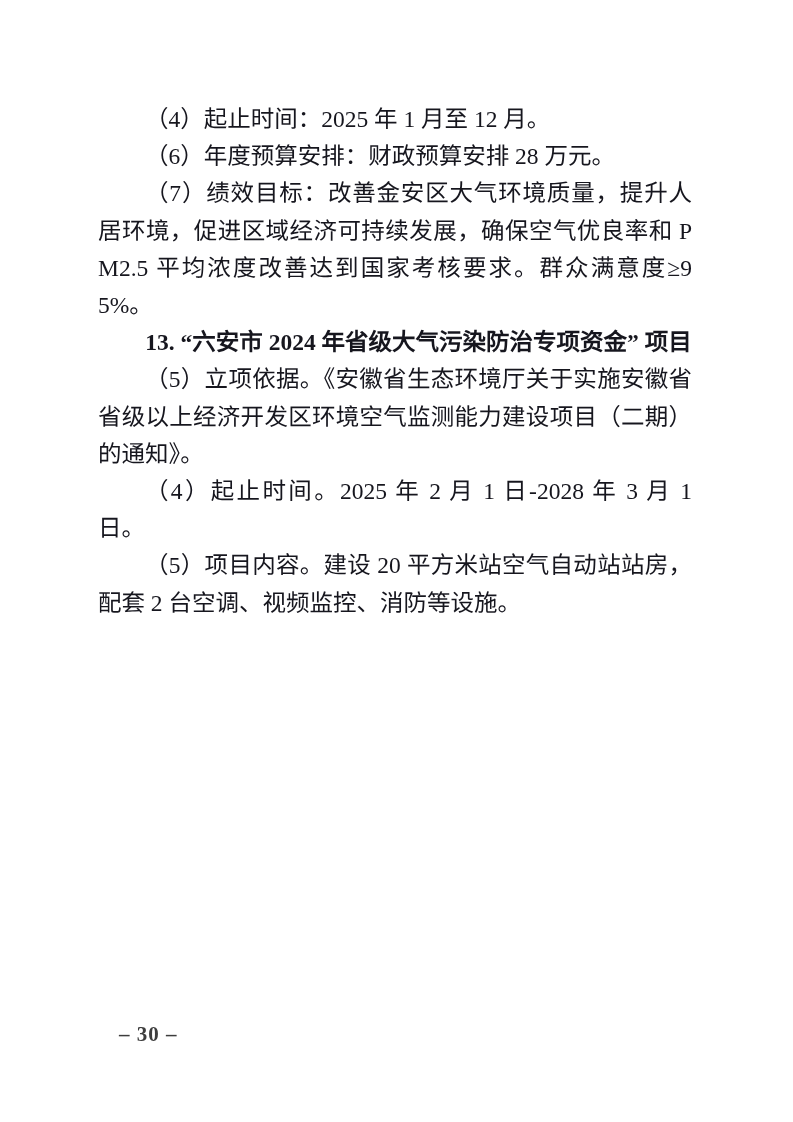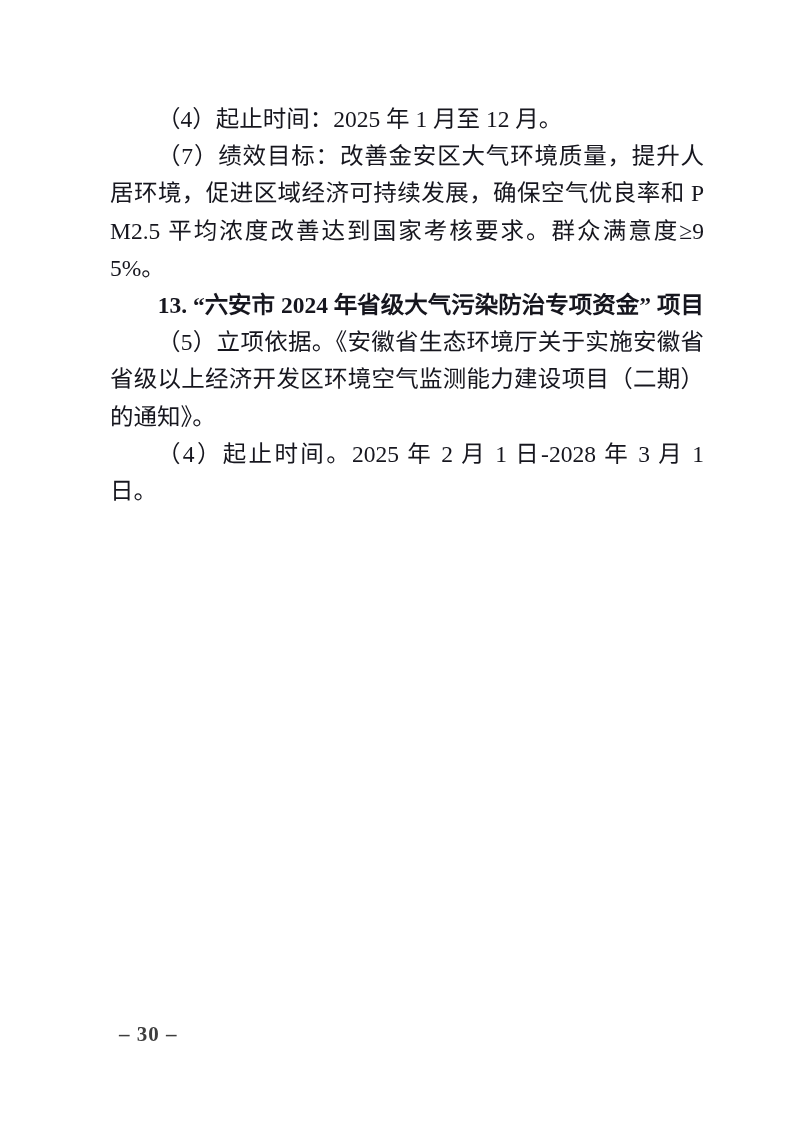--- a/index.html
+++ b/index.html
@@ -21,52 +21,54 @@
     position: relative;
   }
   .page {
     width: 793px;
     height: 1122px;
     position: relative;
     background: var(--page-background);
   }
   .content {
     position: absolute;
-    left: 110px;
+    left: 98px;
     top: 101px;
     width: 594px;
   }
   .content p {
     font-size: 23.5px;
     line-height: 37.2px;
     text-align: justify;
     text-justify: inter-ideograph;
     text-indent: 2em;
     word-break: break-all;
   }
   .content p.heading {
     font-weight: bold;
-    text-align: right;
+    text-align: center;
   }
   .footer {
     position: absolute;
     left: 119px;
     top: 1021px;
     font-size: 21px;
     line-height: 26px;
     color: var(--page-number);
     letter-spacing: 1px;
     font-weight: bold;
   }
 </style>
 </head>
 <body>
 
 <div class="page">
   <main class="content">
     <p>（4）起止时间：2025 年 1 月至 12 月。</p>
+    <p>（6）年度预算安排：财政预算安排 28 万元。</p>
     <p>（7）绩效目标：改善金安区大气环境质量，提升人居环境，促进区域经济可持续发展，确保空气优良率和 PM2.5 平均浓度改善达到国家考核要求。群众满意度≥95%。</p>
     <p class="heading">13. “六安市 2024 年省级大气污染防治专项资金” 项目</p>
     <p>（5）立项依据。《安徽省生态环境厅关于实施安徽省省级以上经济开发区环境空气监测能力建设项目（二期）的通知》。</p>
     <p>（4）起止时间。2025 年 2 月 1 日-2028 年 3 月 1 日。</p>
+    <p>（5）项目内容。建设 20 平方米站空气自动站站房，配套 2 台空调、视频监控、消防等设施。</p>
   </main>
   <div class="footer">– 30 –</div>
 </div>
 
 </body></html>

